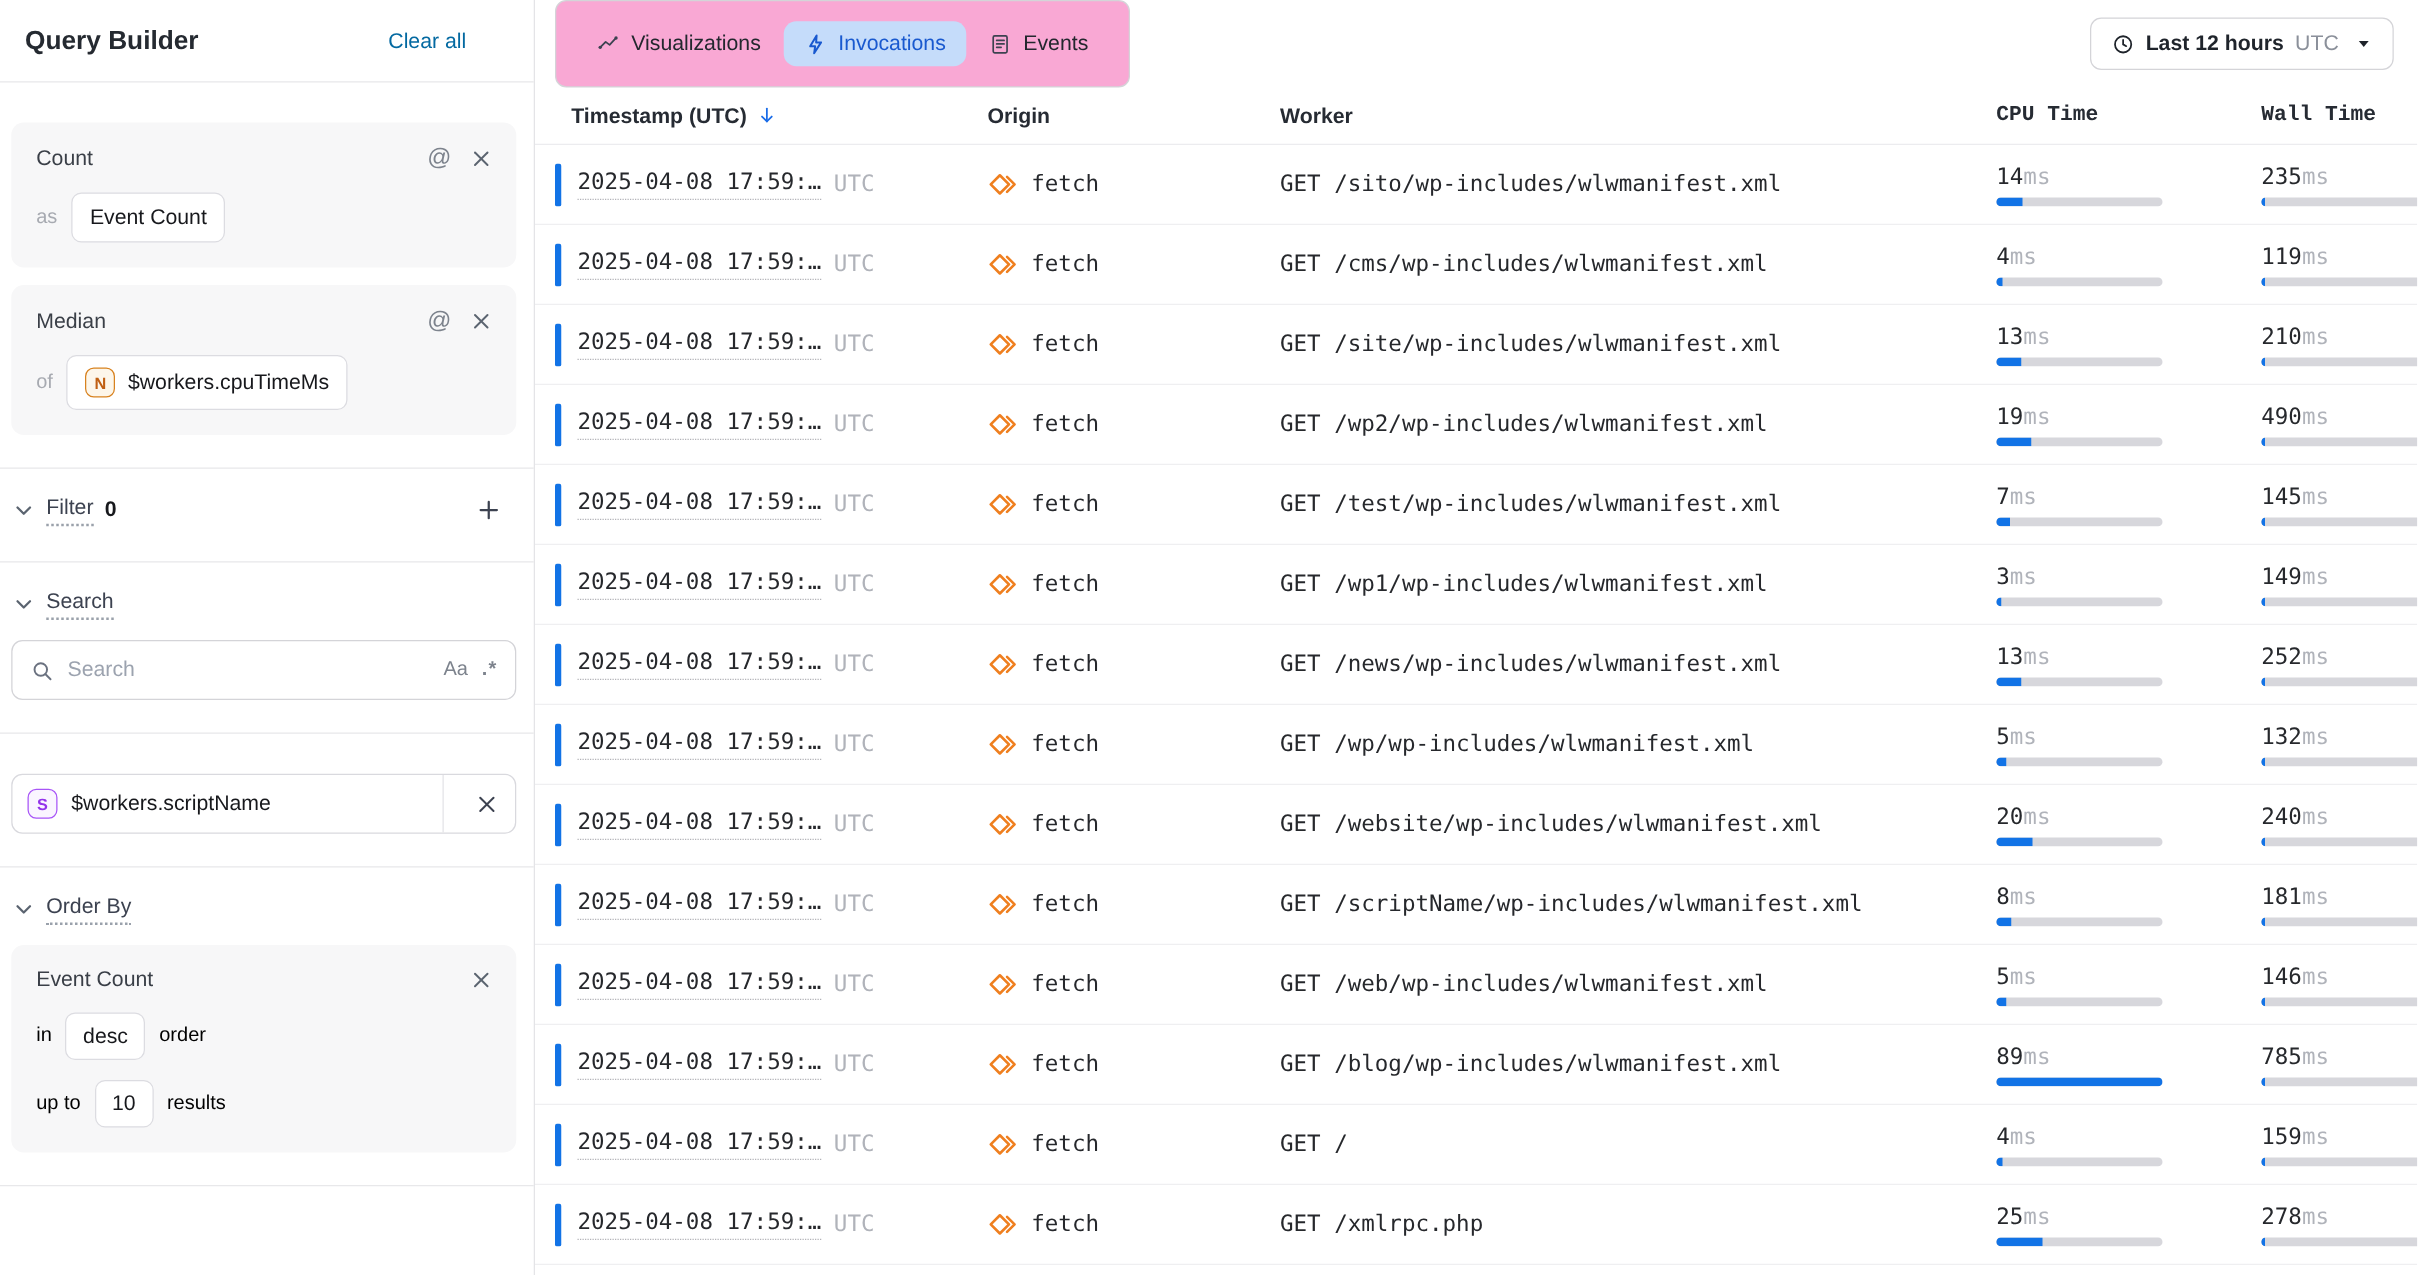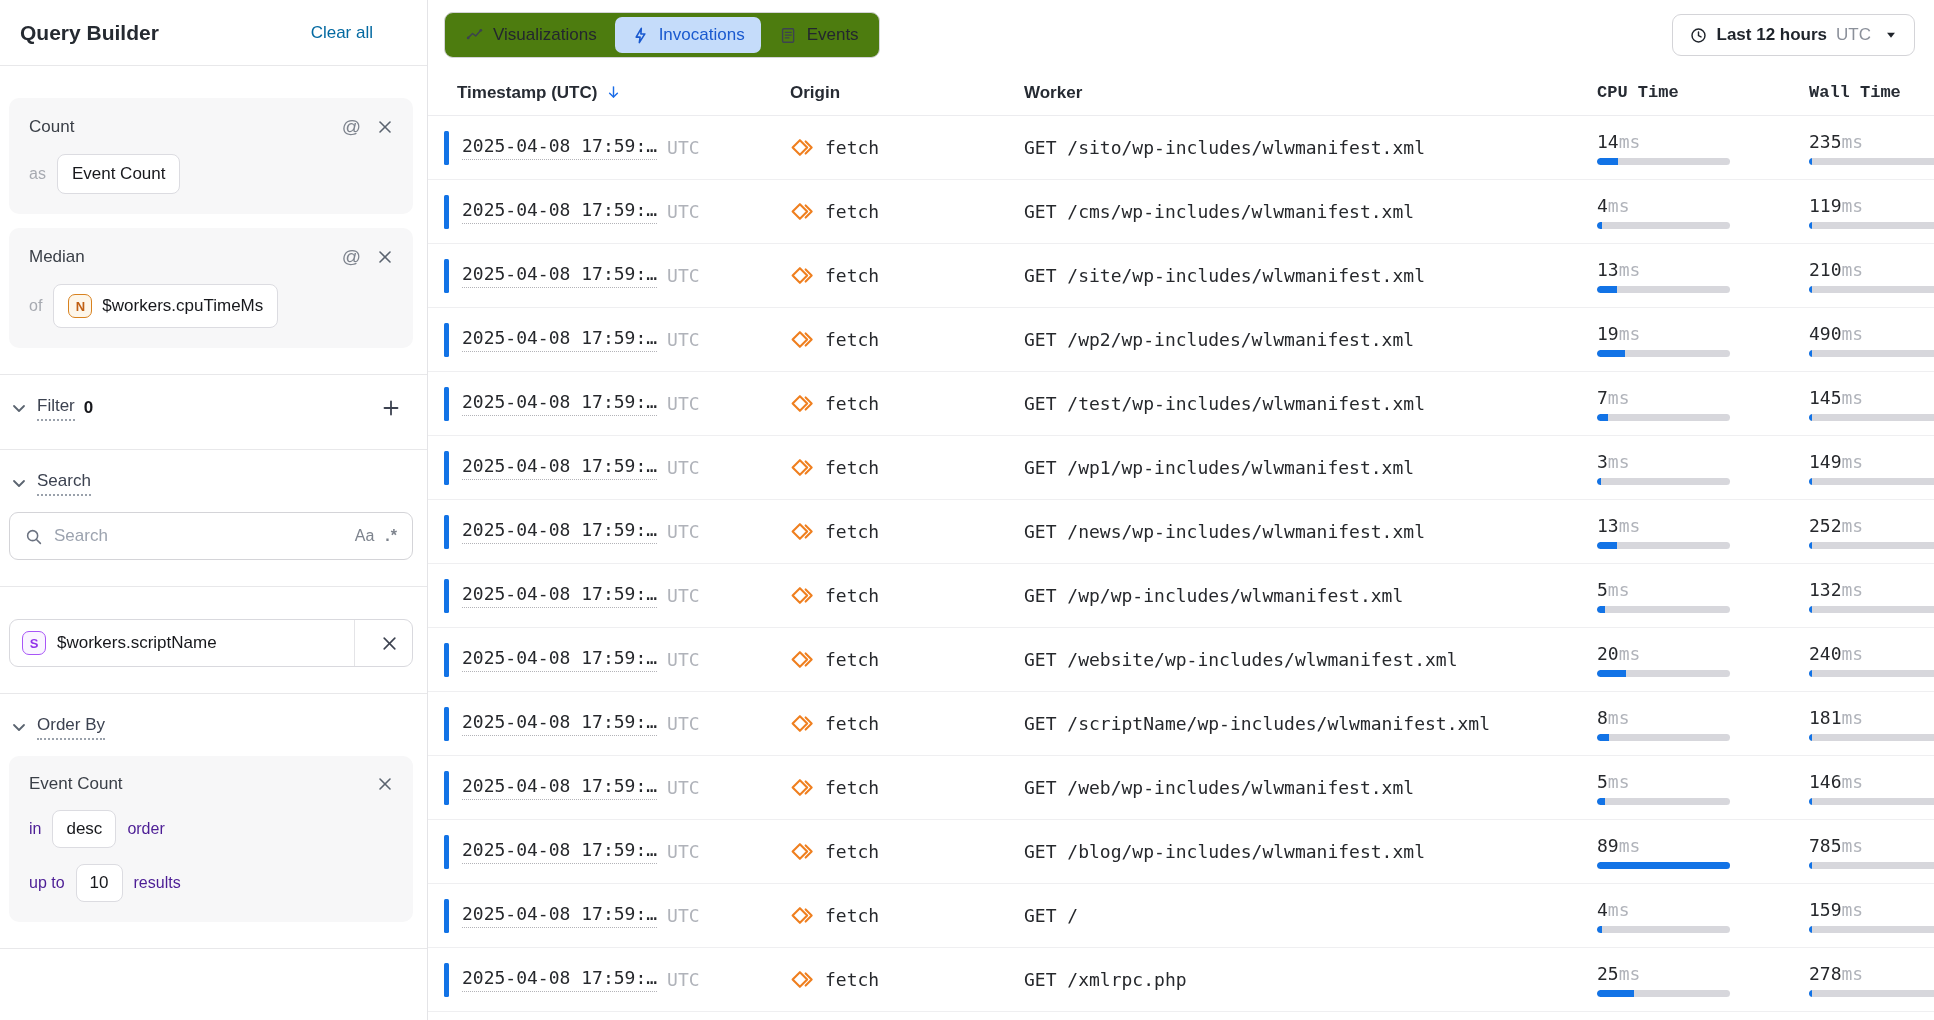--- a/index.html
+++ b/index.html
@@ -40,33 +40,33 @@
   .search-ph { flex:1; font-size:17px; color:#9ca3af; }
   .tool-glyph { font-size:16px; color:#7d838d; cursor:pointer; }
 
   .group-chip { margin:14px 14px 0 9px; height:48px; background:#fff; border:1px solid #d9d9de;
     border-radius:9px; display:flex; align-items:center; padding-left:12px; gap:11px; }
   .group-field { font-size:17px; color:#17181c; }
   .chip-divider { width:1px; align-self:stretch; background:#e4e4e7; margin-left:auto; }
   .chip-close { width:46px; display:flex; align-items:center; justify-content:center; cursor:pointer; }
 
   .ob-row { margin-top:16px; display:flex; align-items:center; gap:11px; }
-  .ob-text { font-size:16px; color:#4c1d95; }
+  .ob-text { font-size:16px; color:#000000; }
   .small-btn { background:#fff; border:1px solid #dcdce1; border-radius:8px; padding:8px 13px;
     font-size:17px; font-weight:500; color:#17181c; cursor:pointer; }
 
   
   .main { flex:1; display:flex; flex-direction:column; overflow:hidden; }
   .toolbar { height:70px; min-height:70px; display:flex; align-items:center;
     justify-content:space-between; padding:0 19px 0 16px; }
-  .tabs { display:flex; border:1px solid #d4d4d8; border-radius:9px; padding:4px; gap:2px; background:#4d7c0f; }
+  .tabs { display:flex; border:1px solid #d4d4d8; border-radius:9px; padding:16px; gap:2px; background:#f9a8d4; }
   .tab { display:flex; align-items:center; gap:9px; padding:8px 16px; border-radius:7px;
     font-size:17px; color:#23272e; cursor:pointer; background:transparent; border:none;
     font-family:inherit; }
-  .tab.active { background:#c5dcfa; color:#1959cf; font-weight:500; }
+  .tab.active { background:#c5dcfa; color:#1959cf; font-weight:500;border-radius:10px; }
   .time-btn { display:flex; align-items:center; gap:9px; border:1px solid #d4d4d8; border-radius:9px;
     padding:0 16px; height:42px; background:#fff; cursor:pointer; font-family:inherit; }
   .time-label { font-size:17px; font-weight:600; color:#1f242b; }
   .time-tz { font-size:17px; color:#8b909a; }
 
   .grid-cols { display:grid; grid-template-columns:346px 234px 563px 212px minmax(0,1fr); padding-left:16px; }
   .thead { height:46px; min-height:46px; align-items:center; border-bottom:1px solid #ececef;
     font-size:17px; font-weight:600; color:#262b33; }
   .th-ts { padding-left:13px; display:flex; align-items:center; gap:8px; cursor:pointer; }
   .th-pad { padding-left:10px;font-family:Liberation Mono, monospace; }

